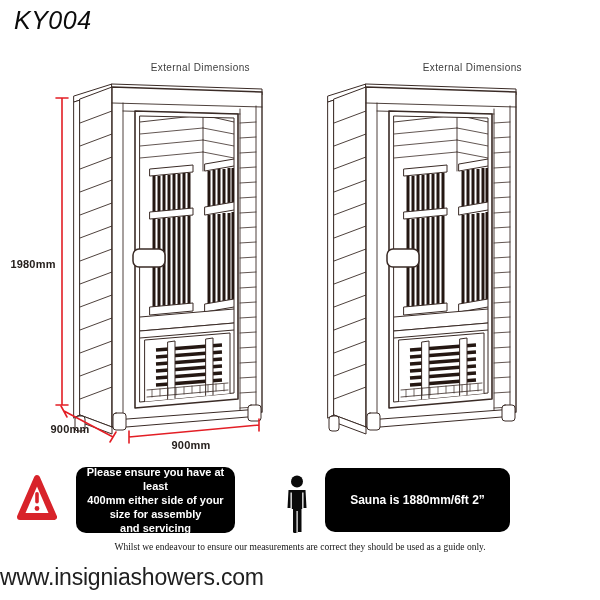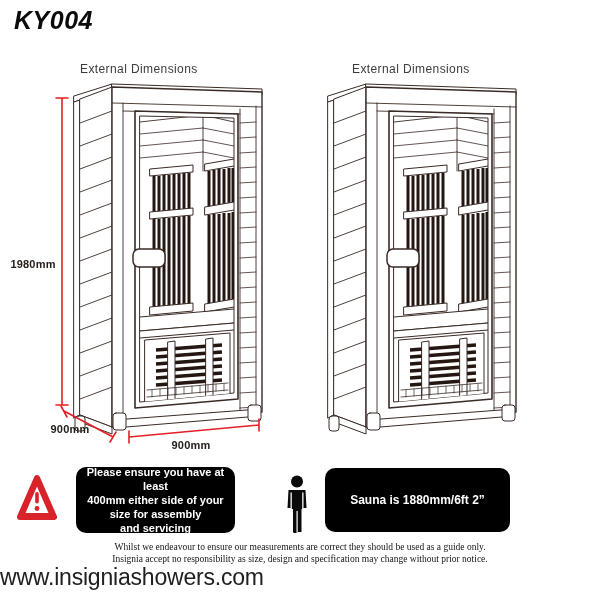--- a/index.html
+++ b/index.html
@@ -1,21 +1,21 @@
 <!DOCTYPE html>
 <html><head>
 <meta charset="utf-8">
 <style>
   html,body{margin:0;padding:0;background:#fff;}
   #page{position:relative;width:600px;height:600px;background:#fff;overflow:hidden;
         font-family:"Liberation Sans",sans-serif;color:#111;}
   .abs{position:absolute;}
-  #model-title{left:14px;top:6px;font-size:25px;font-weight:bold;font-style:italic;
+  #model-title{left:14px;top:6px;font-size:25px;font-weight:normal;font-style:italic;
                color:#0b0b0b;letter-spacing:.5px;}
-  .drawing-label{top:62px;width:170px;text-align:left;font-size:12px;color:#3c3c3c;
+  .drawing-label{top:62px;width:170px;text-align:right;font-size:10px;color:#3c3c3c;
                  letter-spacing:.4px;}
   #ext-label{left:80px;}
   #int-label{left:352px;}
   .dim-label{font-size:11px;font-weight:600;color:#26201d;text-align:center;letter-spacing:.2px;}
   #dim-height{left:6px;top:258px;width:54px;}
   #dim-depth{left:42px;top:423px;width:56px;}
   #dim-width{left:158px;top:439px;width:66px;}
   .notice-box{background:#000;color:#fff;border-radius:10px;display:flex;flex-direction:column;
               justify-content:center;align-items:center;text-align:center;font-weight:bold;}
   #clearance-box{left:76px;top:467px;width:159px;height:66px;font-size:11px;line-height:14px;}
@@ -138,18 +138,17 @@
       <rect x="13.5" y="36" width="1.2" height="22" fill="#ffffff"></rect>
     </g>
   </svg>
 
   <div class="abs notice-box" id="height-box">
     <div>Sauna is 1880mm/6ft 2”</div>
   </div>
 
   <div class="abs" id="disclaimer">
     <div>Whilst we endeavour to ensure our measurements are correct they should be used as a guide only.</div>
-    <div>Insignia accept no responsibility as size, design and specification may change without prior notice.</div>
   </div>
 
   <div class="abs" id="website">www.insigniashowers.com</div>
 
 </div>
 
 </body></html>

